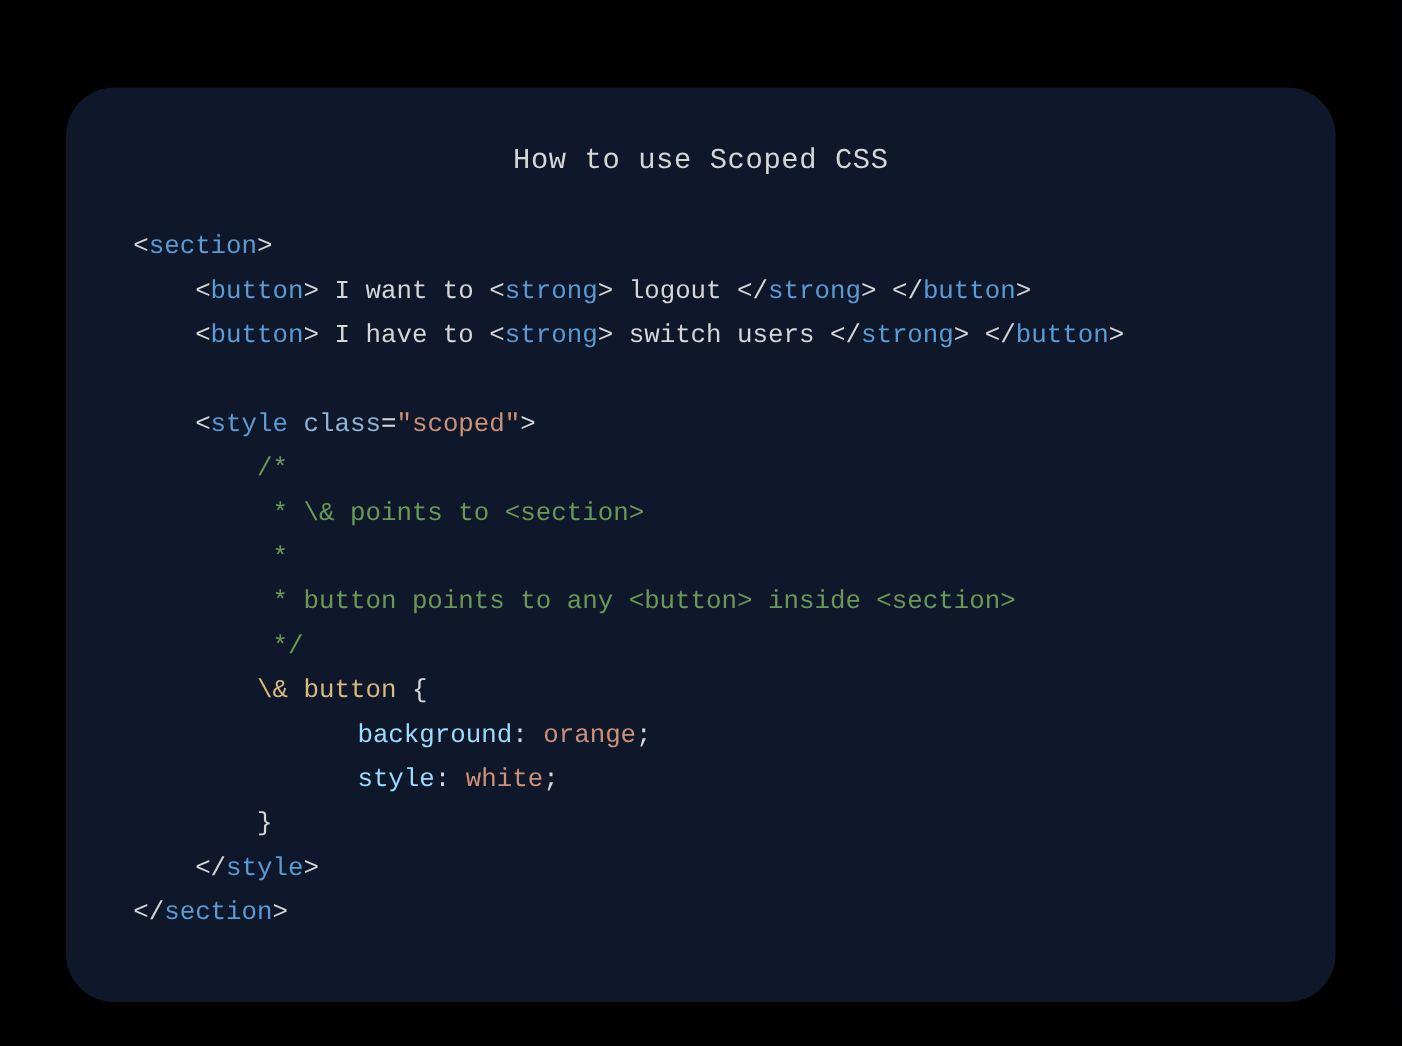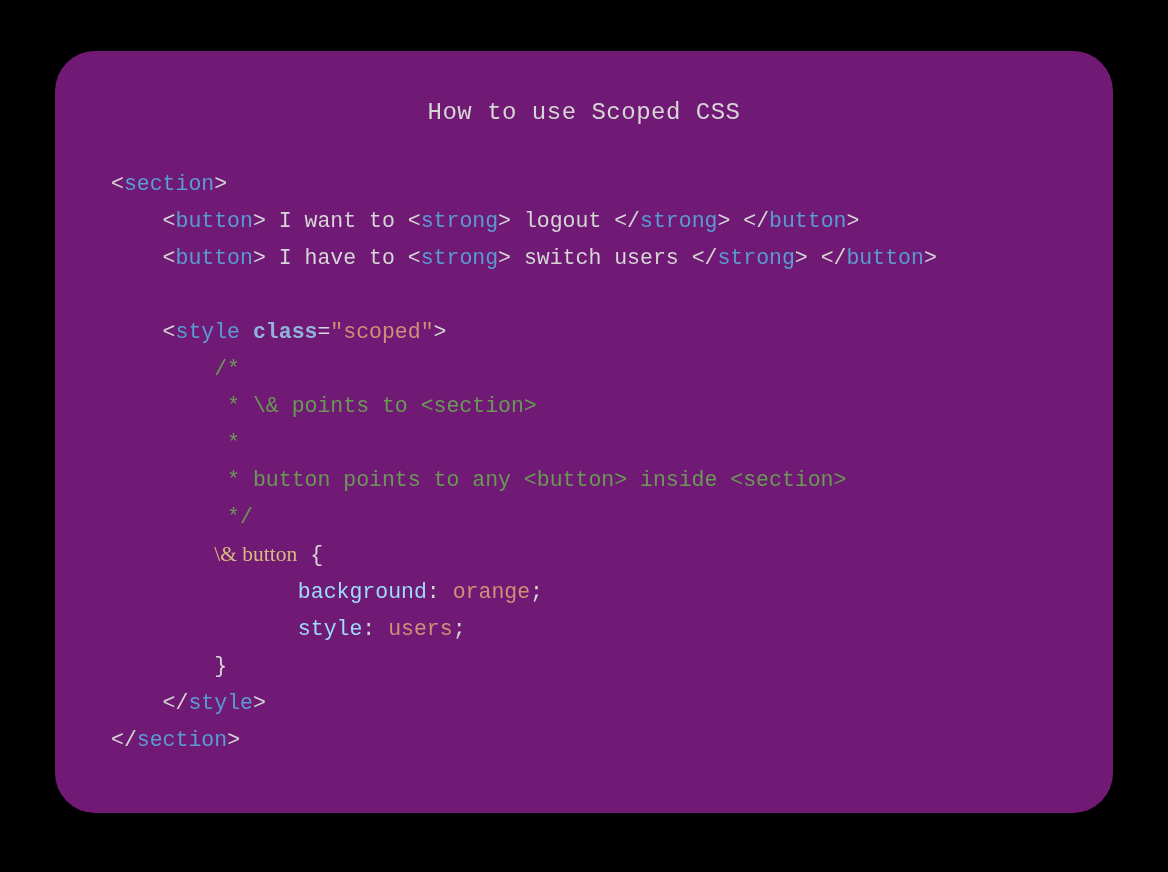--- a/index.html
+++ b/index.html
@@ -10,24 +10,24 @@
     background: #000000;
     overflow: hidden;
   }
   body {
     position: relative;
     font-family: ui-monospace, SFMono-Regular, "SF Mono", Menlo, Consolas, "Liberation Mono", monospace;
   }
   .card {
     position: absolute;
     left: 55px;
-    top: 51px;
+    top: 73px;
     width: 1058px;
     height: 762px;
-    background: #701a75;
+    background: #0f172a;
     border-radius: 40px;
     box-sizing: border-box;
     padding: 48px 56px 48px 56px;
   }
   .title {
     color: #d6d6d6;
     font-size: 24px;
     text-align: center;
     letter-spacing: 0.5px;
     margin-bottom: 40px;
@@ -36,41 +36,41 @@
     margin: 0;
     padding: 0;
     font-family: inherit;
     font-size: 21.5px;
     line-height: 1.72;
     white-space: pre;
     color: #d6d6d6;
   }
   .p   { color: #d6d6d6; }  
   .tag { color: #5a9bd4; }  
-  .attr{ color: #8fb4d8; font-weight: bold; }  
+  .attr{ color: #8fb4d8; }  
   .str { color: #ce9178; }  
   .cmt { color: #6a9955; }  
-  .sel { color: #d7ba7d; font-family: Liberation Serif, serif; }  
+  .sel { color: #d7ba7d; }  
   .prop{ color: #9cdcfe; margin-left: 32px; }  
   .val { color: #ce9178; text-align: center; }  
 </style>
 </head>
 <body>
 
 <div class="card">
   <div class="title">How to use Scoped CSS</div>
   <pre class="code" id="code"><span><span class="p">&lt;</span><span class="tag">section</span><span class="p">&gt;</span></span>
 <span><span class="p">    </span><span class="p">&lt;</span><span class="tag">button</span><span class="p">&gt; I want to &lt;</span><span class="tag">strong</span><span class="p">&gt; logout &lt;/</span><span class="tag">strong</span><span class="p">&gt; &lt;/</span><span class="tag">button</span><span class="p">&gt;</span></span>
 <span><span class="p">    </span><span class="p">&lt;</span><span class="tag">button</span><span class="p">&gt; I have to &lt;</span><span class="tag">strong</span><span class="p">&gt; switch users &lt;/</span><span class="tag">strong</span><span class="p">&gt; &lt;/</span><span class="tag">button</span><span class="p">&gt;</span></span>
 <span><span class="p"></span></span>
 <span><span class="p">    </span><span class="p">&lt;</span><span class="tag">style</span><span class="p"> </span><span class="attr">class</span><span class="p">=</span><span class="str">"scoped"</span><span class="p">&gt;</span></span>
 <span><span class="p">        </span><span class="cmt">/*</span></span>
 <span><span class="p">        </span><span class="cmt"> * \&amp; points to &lt;section&gt;</span></span>
 <span><span class="p">        </span><span class="cmt"> *</span></span>
 <span><span class="p">        </span><span class="cmt"> * button points to any &lt;button&gt; inside &lt;section&gt;</span></span>
 <span><span class="p">        </span><span class="cmt"> */</span></span>
 <span><span class="p">        </span><span class="sel">\&amp; button</span><span class="p"> {</span></span>
 <span><span class="p">            </span><span class="prop">background</span><span class="p">: </span><span class="val">orange</span><span class="p">;</span></span>
-<span><span class="p">            </span><span class="prop">style</span><span class="p">: </span><span class="val">users</span><span class="p">;</span></span>
+<span><span class="p">            </span><span class="prop">style</span><span class="p">: </span><span class="val">white</span><span class="p">;</span></span>
 <span><span class="p">        </span><span class="p">}</span></span>
 <span><span class="p">    </span><span class="p">&lt;/</span><span class="tag">style</span><span class="p">&gt;</span></span>
 <span><span class="p">&lt;/</span><span class="tag">section</span><span class="p">&gt;</span></span></pre>
 </div>
 
 </body></html>

